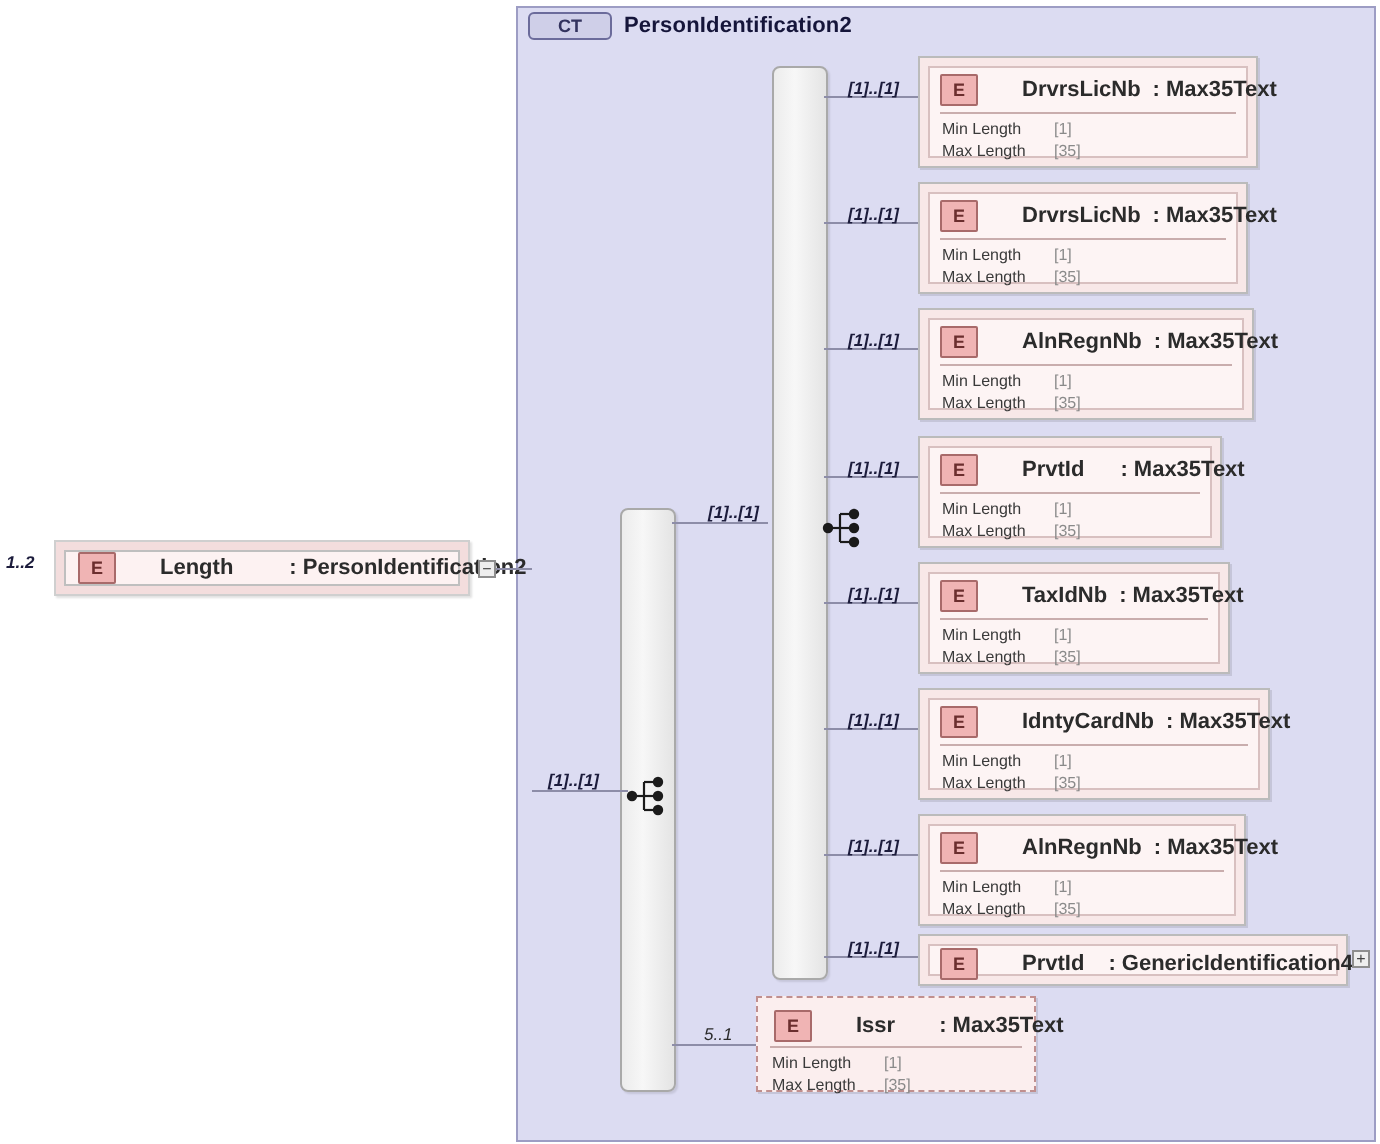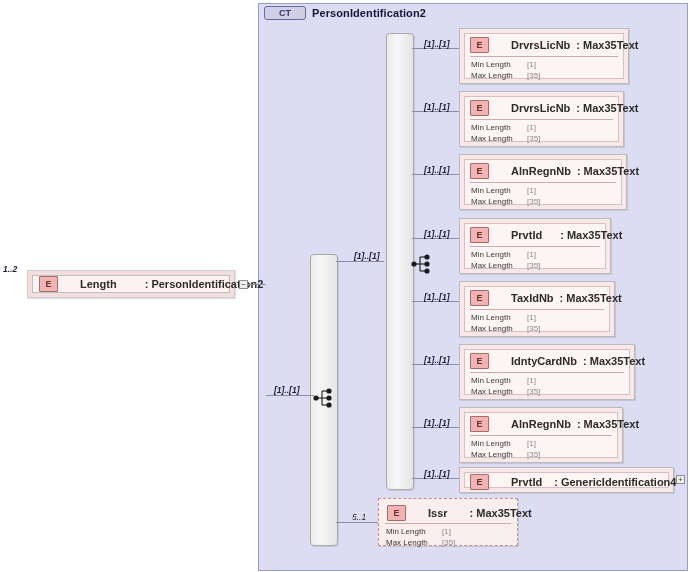--- a/index.html
+++ b/index.html
@@ -62,21 +62,21 @@
 
 <div id="canvas">
 
   <div class="ct-box" style="left:258px;top:3px;width:428px;height:566px;"></div>
 
   <div class="ct-header" style="left:264px;top:6px;">
     <span class="ct-tag">CT</span>
     <span class="ct-title">PersonIdentification2</span>
   </div>
 
-  <div class="card" style="left:3px;top:264px;">1..2</div>
+  <div class="card" style="left:3px;top:276px;">1..2</div>
 
   <div class="rootbox" style="left:27px;top:270px;width:208px;height:28px;">
     <div class="rinner">
       <span class="eicon">E</span>
       <span class="ename">Length</span>
       <span class="etype" style="margin-left:28px;">: PersonIdentification2</span>
     </div>
   </div>
   <div class="tog" style="left:239px;top:280px;">−</div>
   <div class="hline" style="left:248px;top:284px;width:18px;"></div>

